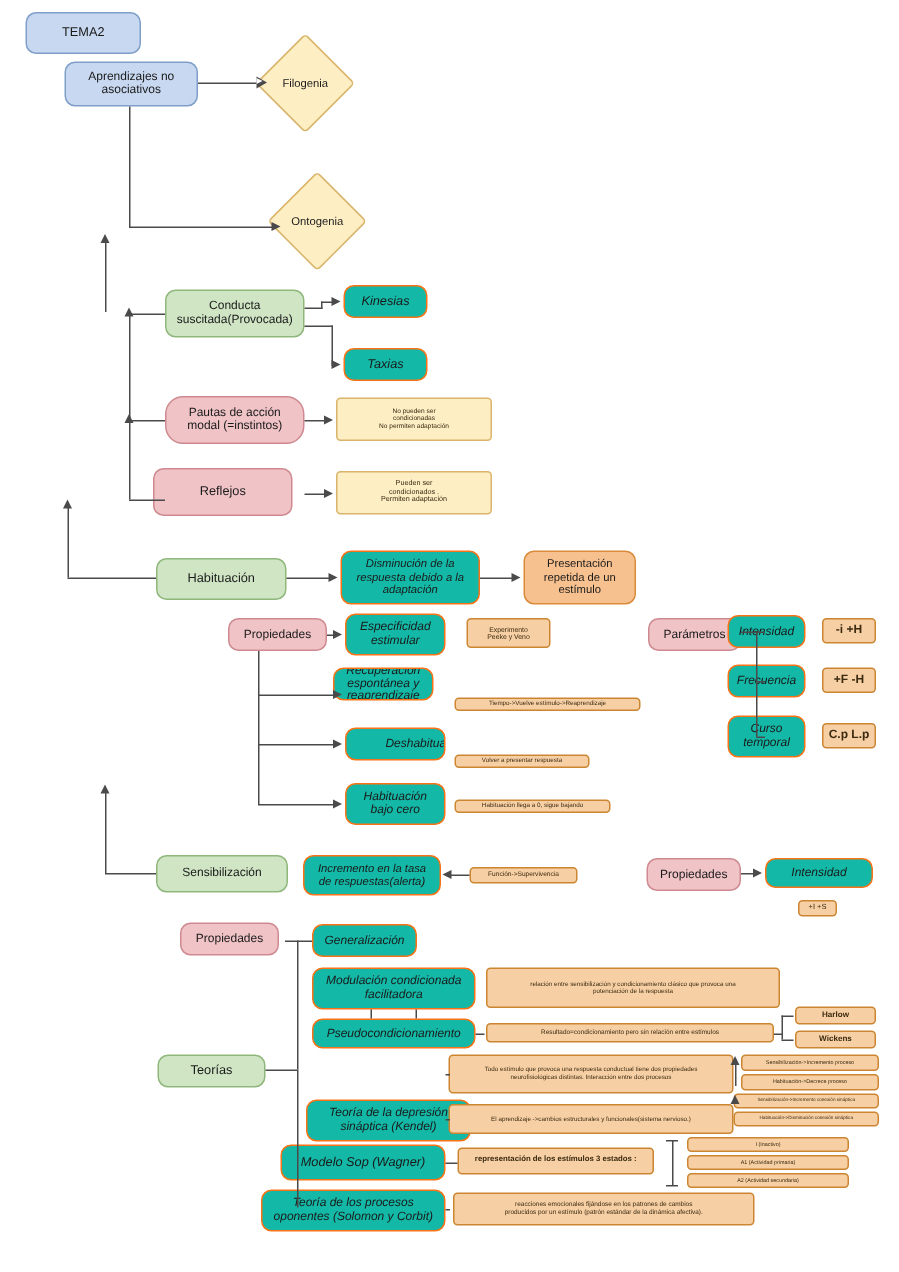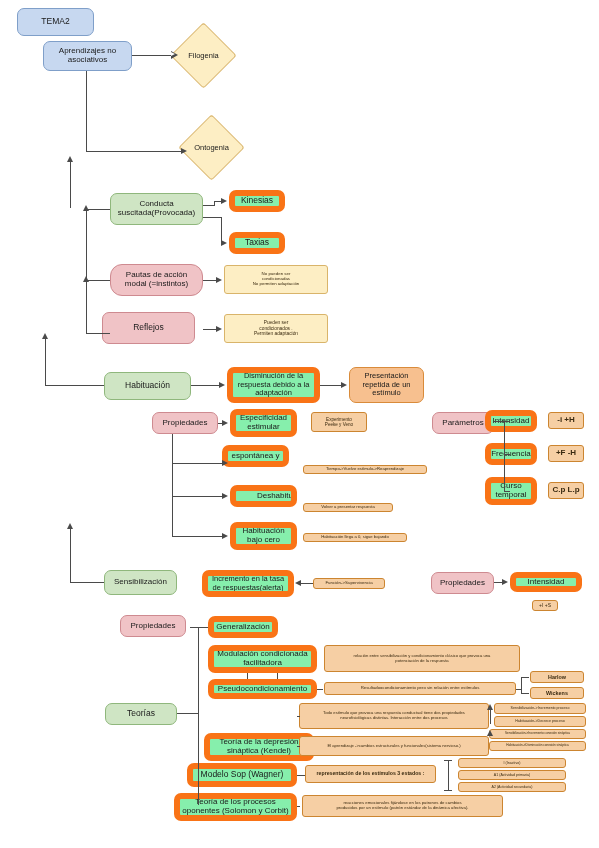--- a/index.html
+++ b/index.html
@@ -25,21 +25,21 @@
     border-radius:7px;
     line-height:1.12;
     padding:1px 2px;
     white-space:pre-line;
     overflow:hidden;
   }
   
   .blue{   background:#c7d8f0; border:1px solid #7f9fc9; color:#1a1a1a;}
   .green{  background:#cfe5c4; border:1px solid #8fb77c; color:#1a1a1a;}
   .red{    background:#f0c3c6; border:1px solid #ce8a90; color:#1a1a1a;}
-  .yellow{ background:#86efac; border:6px solid #f97316; color:#1a1a1a;}
+  .yellow{ background:#14b8a6; border:1px solid #f97316; color:#1a1a1a;font-style:italic;}
   .orange{ background:#f7c08f; border:1px solid #d98b3a; color:#1a1a1a;}
   .note{   background:#f6cfa4; border:1px solid #cc8530; color:#3a2a10; border-radius:3px;}
   .diamond-wrap{position:absolute;}
   .diamond{
     position:absolute;left:0;top:0;width:100%;height:100%;
     background:#fdeec4;border:1px solid #d9b46a;
     transform:rotate(45deg);
     border-radius:3px;
     box-sizing:border-box;
   }
@@ -215,21 +215,21 @@
   <div class="ln hl" style="left:494px;top:421px;width:10px;"></div>
   <div class="ln vl" style="left:504px;top:421px;height:70px;"></div>
   <div class="ln hl" style="left:504px;top:421px;width:6px;"></div>
   <div class="ln hl" style="left:504px;top:454px;width:6px;"></div>
   <div class="ln hl" style="left:504px;top:491px;width:6px;"></div>
 
   <div class="ln vl" style="left:70px;top:527px;height:55px;"></div>
   <div class="arrow up" style="left:66.5px;top:523px;"></div>
   <div class="ln hl" style="left:70px;top:582px;width:35px;"></div>
 
-  <div class="node green" style="left:104px;top:570px;width:73px;height:25px;font-size:8px;">Sensibilización</div>
+  <div class="node green" style="left:104px;top:570px;width:88px;height:25px;font-size:8px;">Sensibilización</div>
 
   <div class="node yellow" style="left:202px;top:570px;width:92px;height:27px;font-size:7.5px;">Incremento en la tasa
 de respuestas(alerta)</div>
 
   <div class="node note" style="left:313px;top:578px;width:72px;height:11px;font-size:4.4px;">Función-&gt;Supervivencia</div>
 
   <div class="ln hl" style="left:299px;top:583px;width:14px;"></div>
   <div class="arrow left" style="left:295px;top:579.5px;"></div>
 
   <div class="node red" style="left:431px;top:572px;width:63px;height:22px;font-size:8px;">Propiedades</div>

